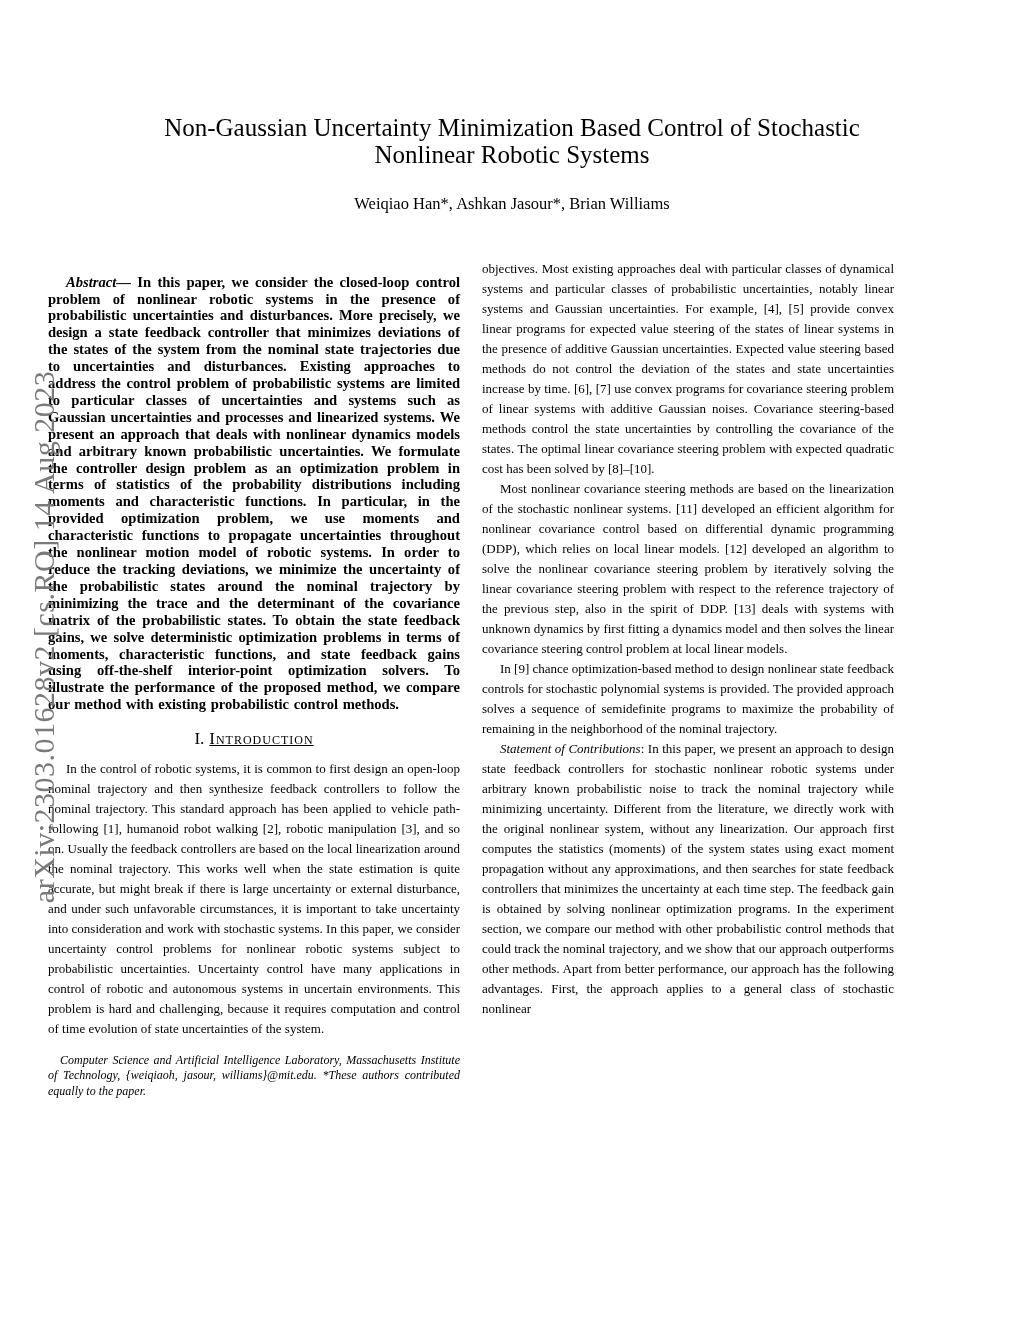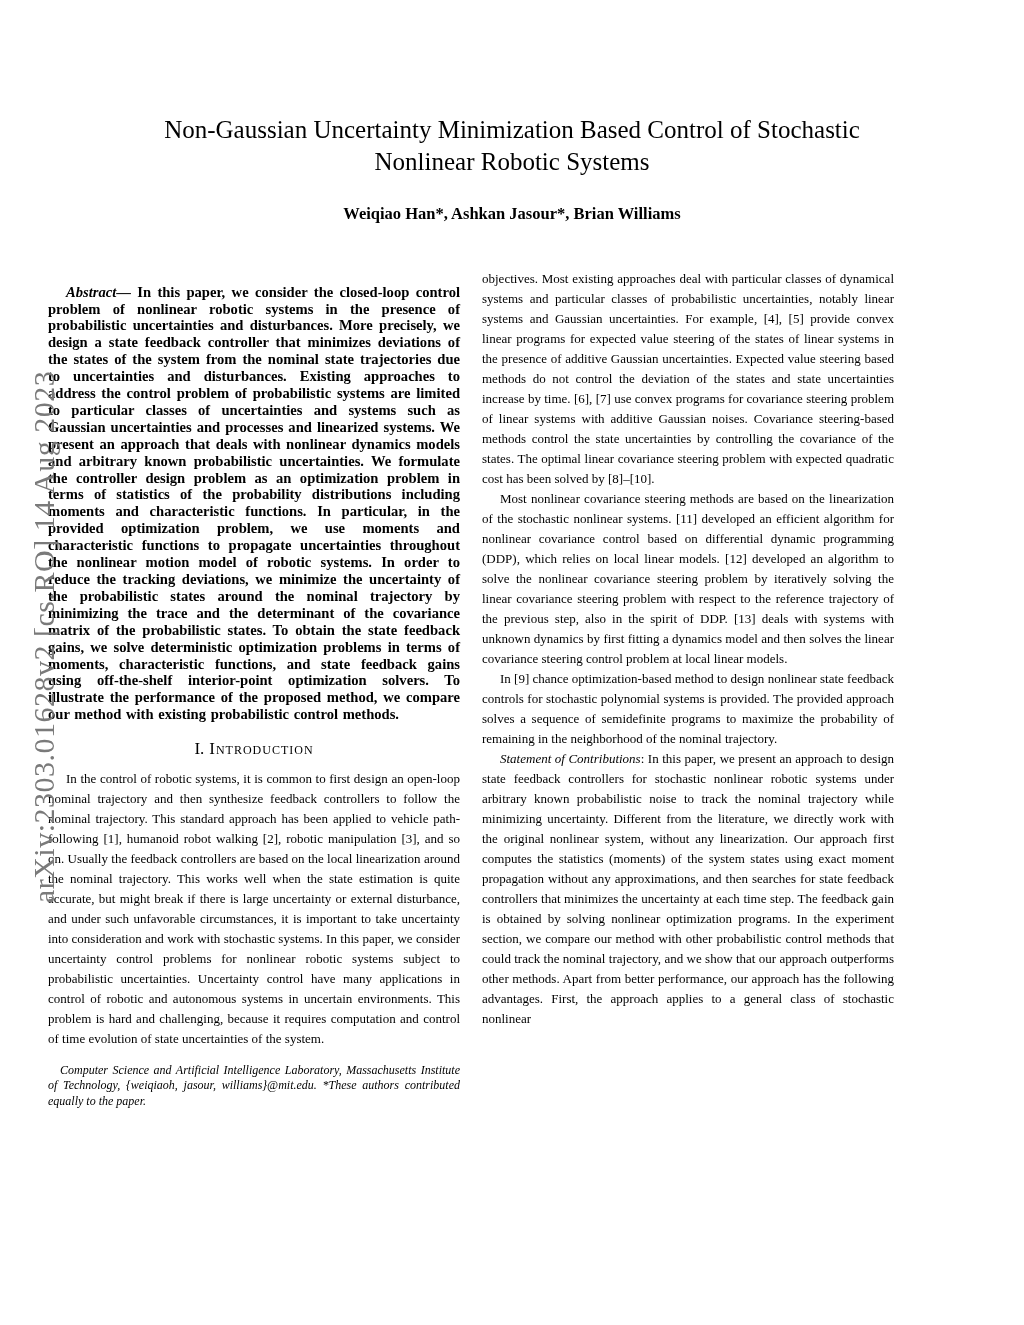--- a/index.html
+++ b/index.html
@@ -23,28 +23,27 @@
     letter-spacing: 0.5px;
     white-space: nowrap;
     text-align: center;
   }
   .title {
     margin: 0 auto;
     padding-top: 114px;
     max-width: 790px;
     text-align: center;
     font-size: 25px;
-    line-height: 32px;
+    line-height: 27px;
     font-weight: normal;
   }
   .authors {
     margin-top: 26px;
     text-align: center;
     font-size: 16.5px;
-    font-weight: bold;
   }
   .columns {
     margin-top: 45px;
     padding: 0 90px 0 48px;
     display: flex;
     gap: 22px;
   }
   .col { width: 412px; }
   .abstract {
     font-weight: bold;
@@ -54,21 +53,21 @@
     text-indent: 18px;
     word-spacing: 1px;
   }
   .abstract .lead { font-style: italic; }
   .section-heading {
     text-align: center;
     font-size: 17px;
     margin-top: 16px;
     margin-bottom: 10px;
   }
-  .sc { font-variant: small-caps; letter-spacing: 1px; margin-left: 5px; }
+  .sc { font-variant: small-caps; letter-spacing: 1px; margin-left: 5px; text-decoration: underline; }
   .para {
     font-size: 13px;
     line-height: 20px;
     text-align: justify;
     text-indent: 18px;
     margin: 0;
   }
   .para .ilead { font-style: italic; }
   .footnote {
     margin-top: 14px;

